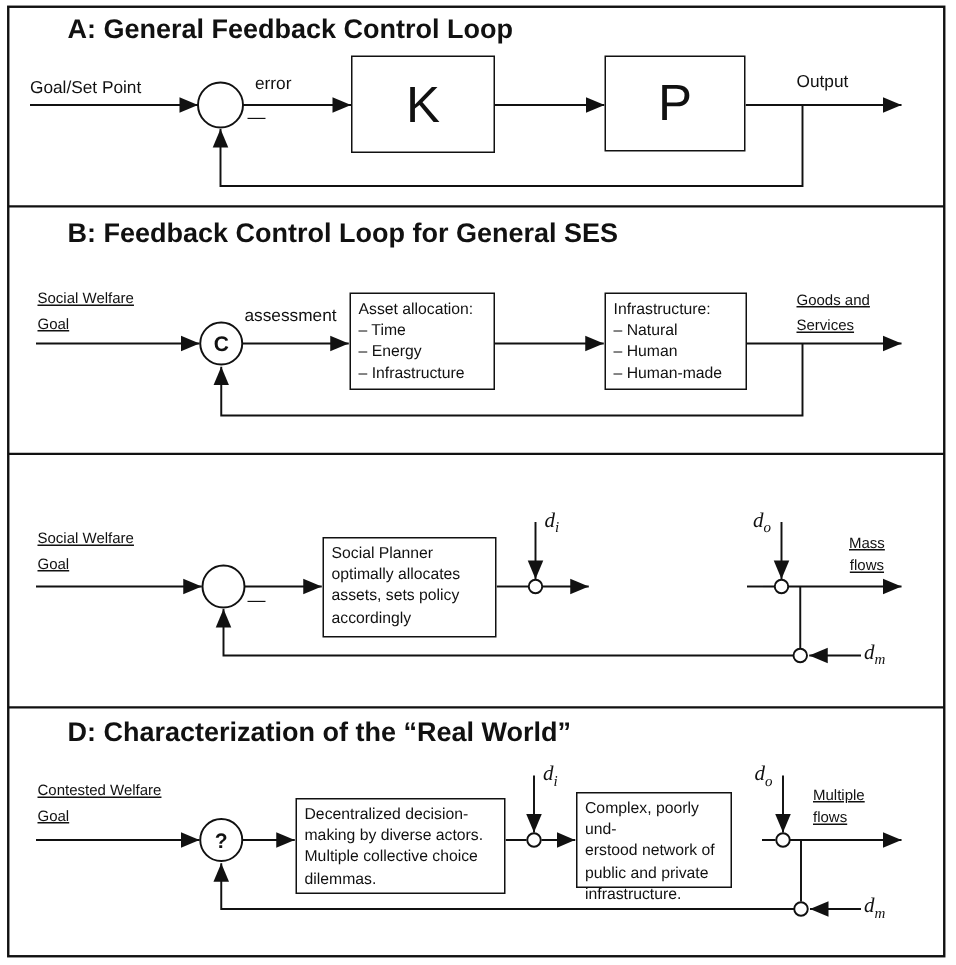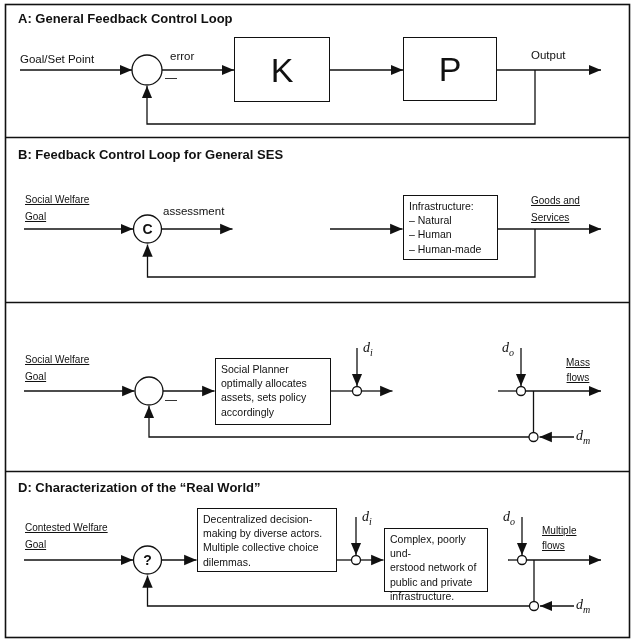--- a/index.html
+++ b/index.html
@@ -1,21 +1,21 @@
 <!DOCTYPE html>
 <html><head>
 <meta charset="utf-8">
 <style>
   html,body{margin:0;padding:0;background:#fff;}
   .figure{
     position:relative;width:637px;height:643px;background:#fff;
     font-family:"Liberation Sans",sans-serif;color:#111;overflow:hidden;
   }
   .figure svg{position:absolute;left:0;top:0;}
-  .panel-title{position:absolute;font-weight:bold;font-size:13px;line-height:14px;white-space:pre-line;}
+  .panel-title{position:absolute;font-weight:bold;font-size:18px;line-height:14px;white-space:pre-line;margin-left:27px;}
   .label{position:absolute;font-size:10px;line-height:17px;white-space:pre-line;text-decoration:underline;}
   .label.tight{line-height:15px;}
   .small-label{position:absolute;font-size:11.5px;line-height:12px;}
   .minus{position:absolute;font-size:12px;line-height:12px;font-weight:normal;}
   .node-box{
     position:absolute;border:1.4px solid #111;background:#fff;box-sizing:border-box;
     font-size:10.5px;line-height:14.2px;white-space:pre-line;padding:3px 4px 0 5px;
   }
   .big-box{
     position:absolute;border:1.4px solid #111;background:#fff;box-sizing:border-box;
@@ -107,20 +107,24 @@
   <div class="minus" style="left:165px;top:72px;">—</div>
   <div class="big-box" style="left:234px;top:37px;width:96px;height:65px;">K</div>
   <div class="big-box" style="left:403px;top:37px;width:94px;height:64px;">P</div>
   <div class="small-label" style="left:531px;top:49px;">Output</div>
 
   <div class="panel-title" style="left:18px;top:148px;">B: Feedback Control Loop for General SES</div>
   <div class="label" style="left:25px;top:191px;">Social Welfare
 Goal</div>
   <div class="circle-letter" style="left:133.5px;top:215px;width:28px;height:28px;">C</div>
   <div class="small-label" style="left:163px;top:205px;">assessment</div>
+  <div class="node-box" style="left:233px;top:195px;width:97px;height:65px;">Asset allocation:
+– Time
+– Energy
+– Infrastructure</div>
   <div class="node-box" style="left:403px;top:195px;width:95px;height:65px;">Infrastructure:
 – Natural
 – Human
 – Human-made</div>
   <div class="label" style="left:531px;top:192px;">Goods and
 Services</div>
 
   <div class="label" style="left:25px;top:351px;">Social Welfare
 Goal</div>
   <div class="minus" style="left:165px;top:394px;">—</div>
@@ -131,21 +135,21 @@
   <div class="label tight" style="left:566px;top:355px;text-align:center;">Mass
 flows</div>
   <span class="math" style="left:363px;top:341px;"><span>d</span><sub>i</sub></span>
   <span class="math" style="left:502px;top:341px;"><span>d</span><sub>o</sub></span>
   <span class="math" style="left:576px;top:429px;"><span>d</span><sub>m</sub></span>
 
   <div class="panel-title" style="left:18px;top:481px;">D: Characterization of the “Real World”</div>
   <div class="label" style="left:25px;top:519px;">Contested Welfare
 Goal</div>
   <div class="circle-letter" style="left:133.5px;top:546px;width:28px;height:28px;">?</div>
-  <div class="node-box" style="left:197px;top:508px;width:140px;height:64px;">Decentralized decision-
+  <div class="node-box" style="left:197px;top:532px;width:140px;height:64px;">Decentralized decision-
 making by diverse actors.
 Multiple collective choice
 dilemmas.</div>
   <div class="node-box" style="left:384px;top:528px;width:104px;height:64px;">Complex, poorly und-
 erstood network of
 public and private
 infrastructure.</div>
   <div class="label tight" style="left:542px;top:523px;">Multiple
 flows</div>
   <span class="math" style="left:362px;top:510px;"><span>d</span><sub>i</sub></span>

